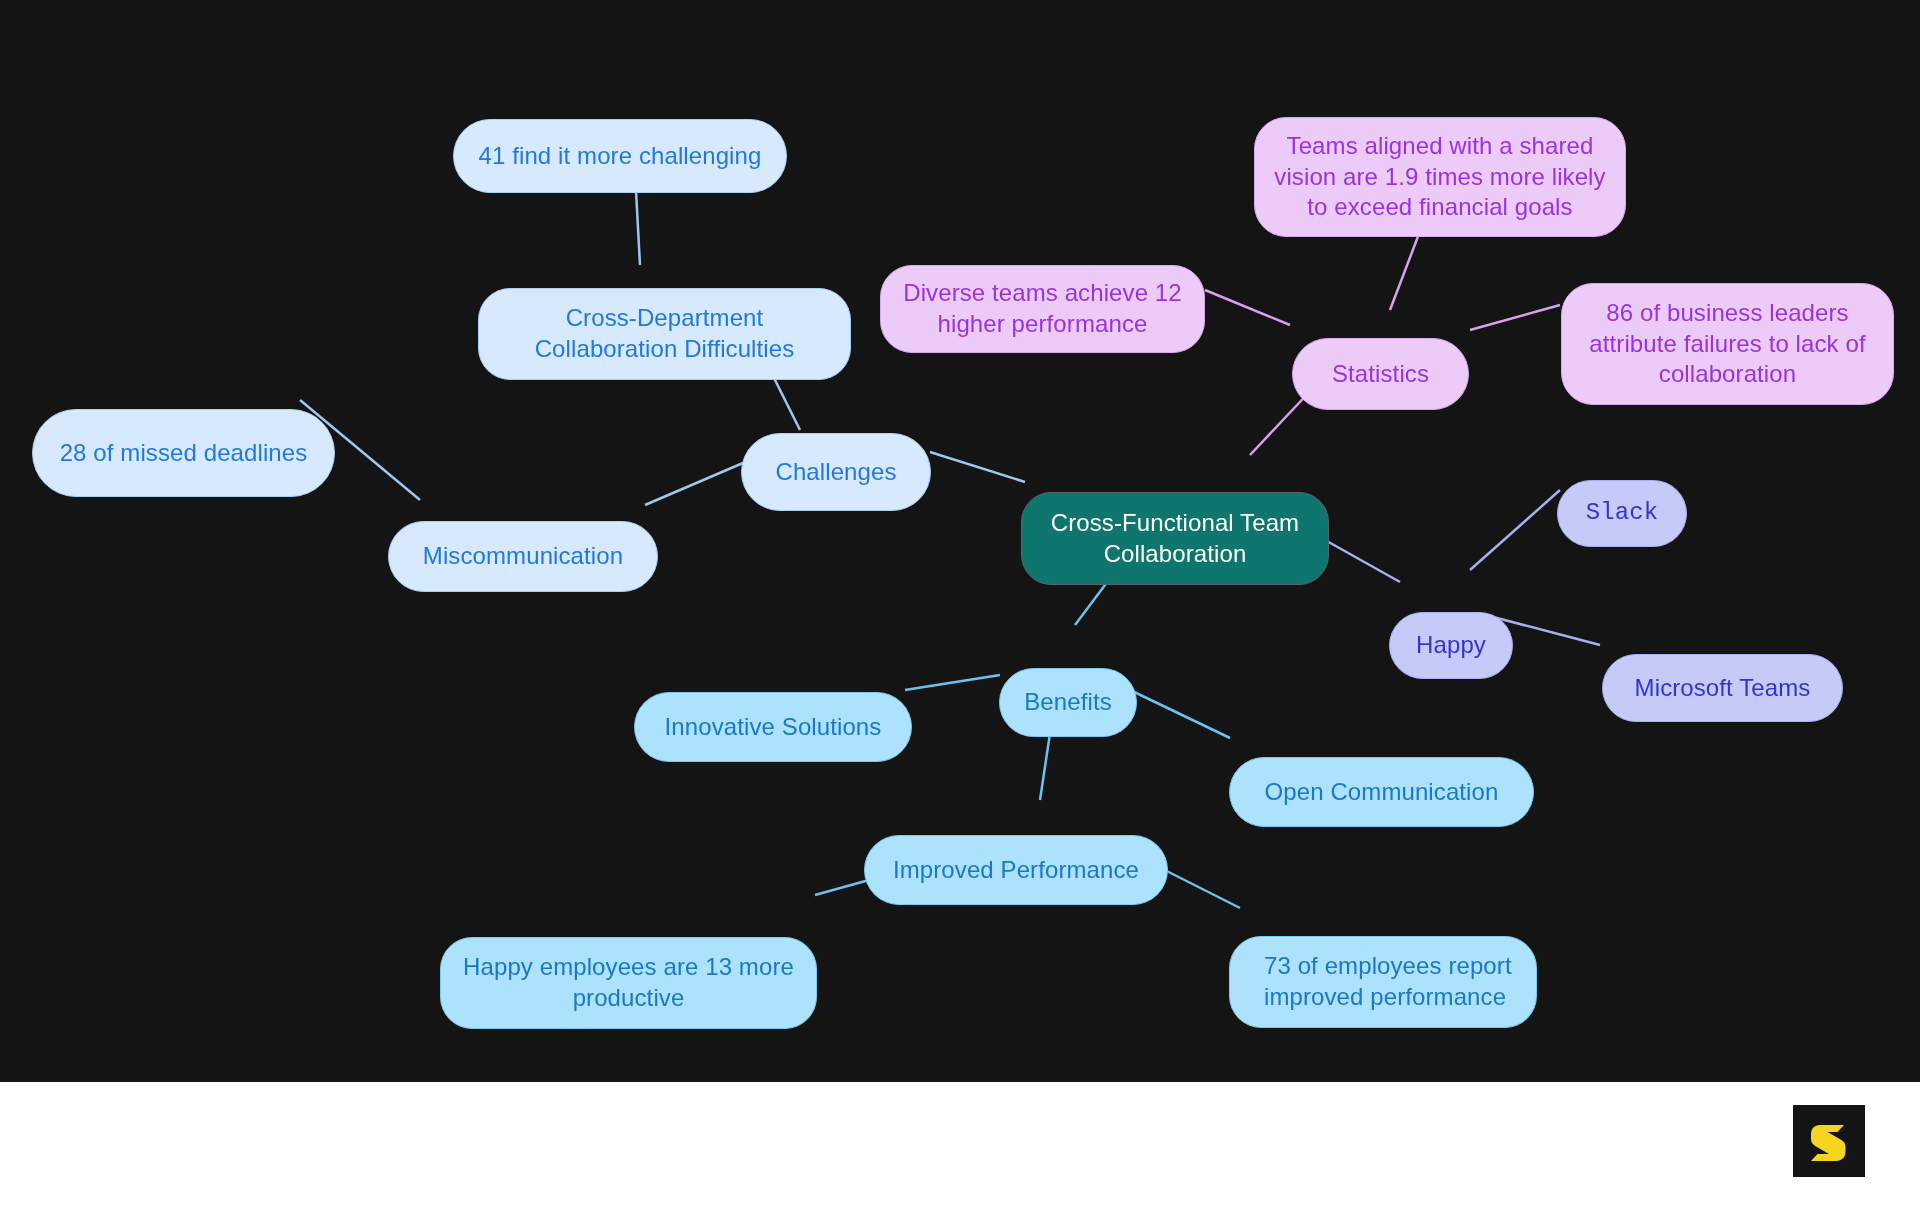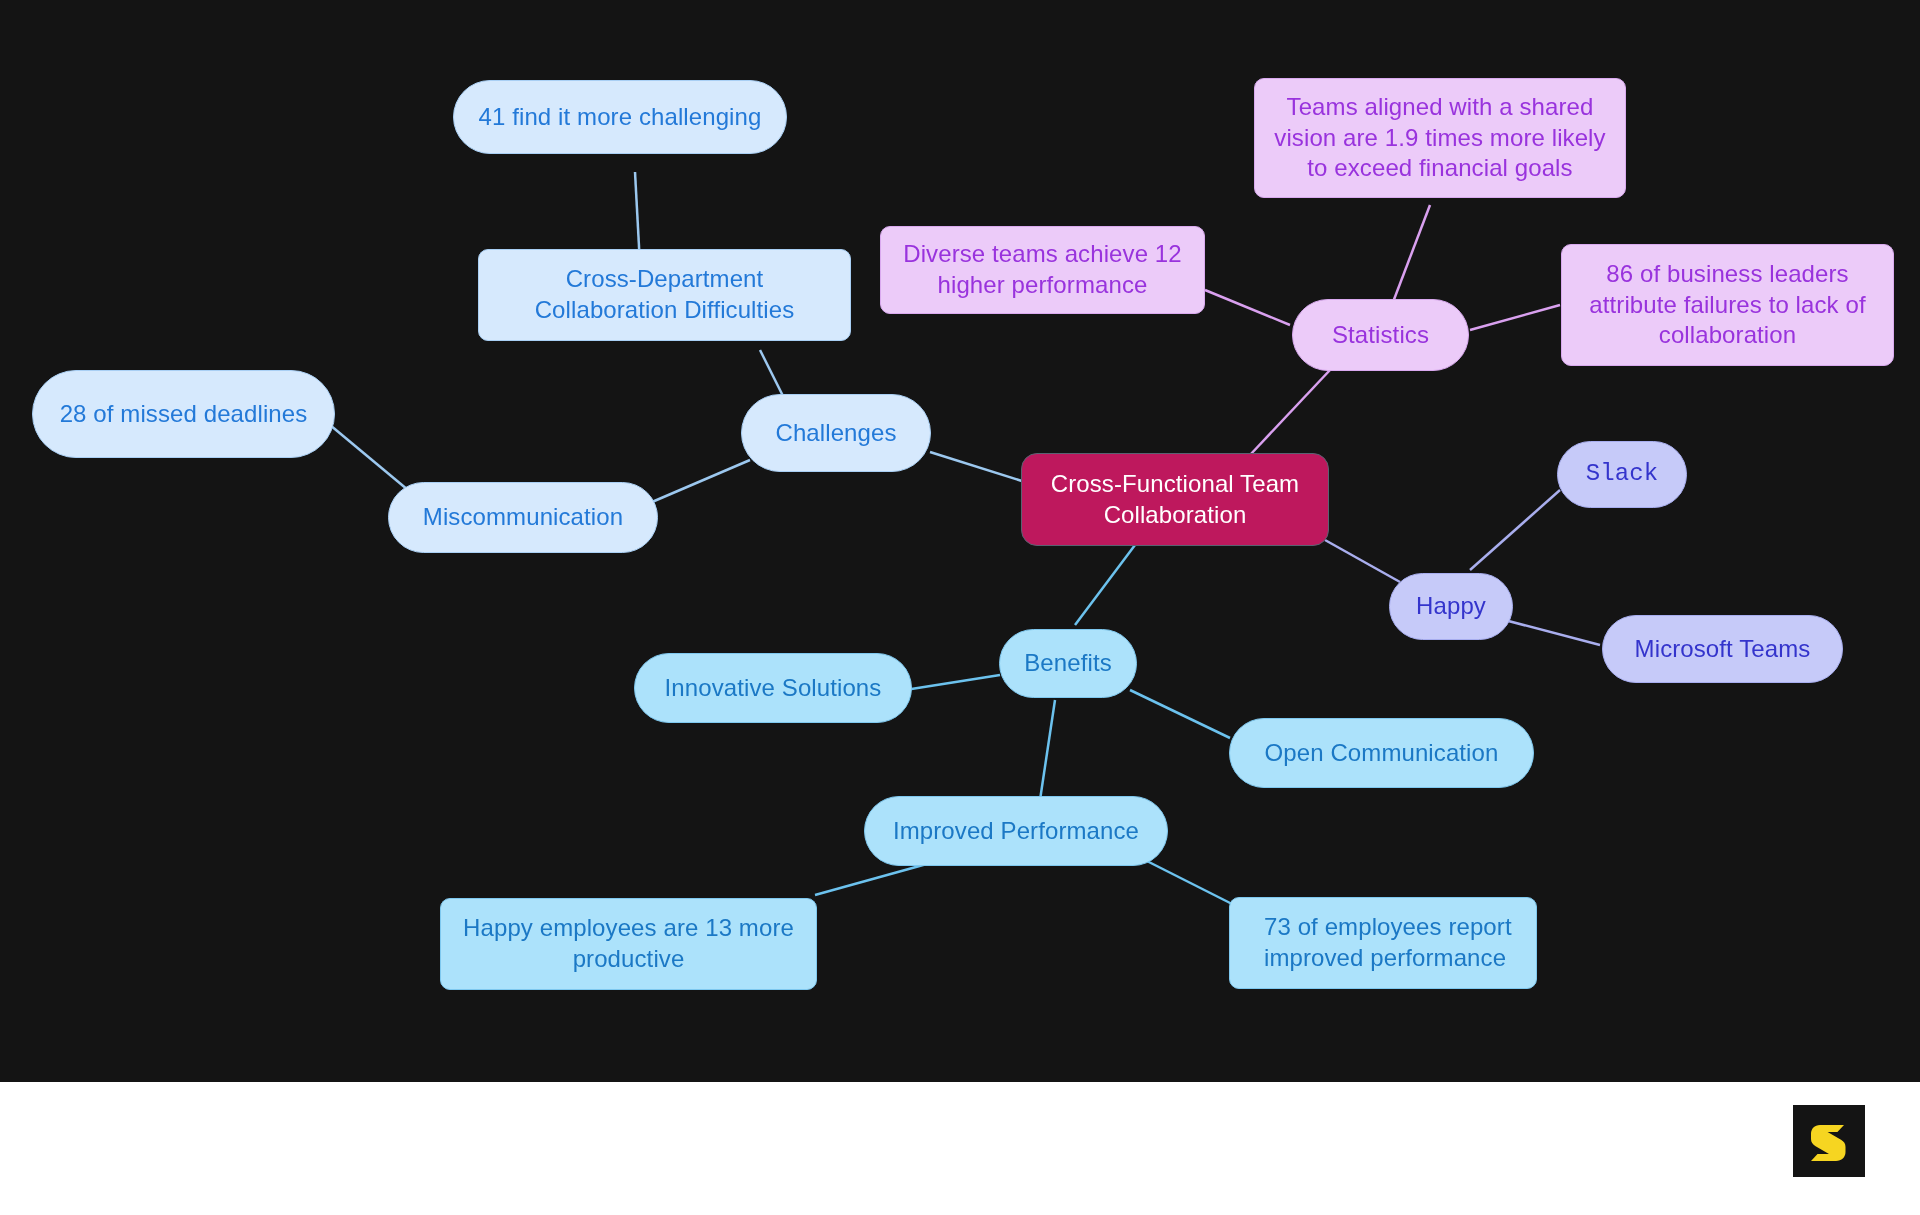--- a/index.html
+++ b/index.html
@@ -37,26 +37,27 @@
     box-sizing: border-box;
     display: flex;
     align-items: center;
     justify-content: center;
     text-align: center;
     line-height: 1.28;
     letter-spacing: 0.1px;
     padding: 6px 18px;
     border-radius: 999px;
     white-space: pre-line;
+    margin-top: 39px;
   }
   .node.center {
-    background: #be185d;
+    background: #0f766e;
     border: 1px solid #5a6272;
     color: #ffffff;
-    border-radius: 16px;
+    border-radius: 30px;
     font-size: 24px;
   }
   .node.blue {
     background: #d6e9fd;
     border: 1px solid #a9cff4;
     color: #2379d8;
     font-size: 24px;
   }
   .node.cyan {
     background: #ace2fb;
@@ -73,21 +74,21 @@
   .node.indigo {
     background: #c6caf9;
     border: 1px solid #a7adef;
     color: #3434cc;
     font-size: 24px;
   }
   .node.leftalign {
     justify-content: flex-start;
     text-align: left;
   }
-  .node.r-lg { border-radius: 10px; }
+  .node.r-lg { border-radius: 32px; }
   #logo {
     position: absolute;
     width: 72px;
     height: 72px;
     left: 1793px;
     top: 1105px;
     background: #141414;
     display: flex;
     align-items: center;
     justify-content: center;

